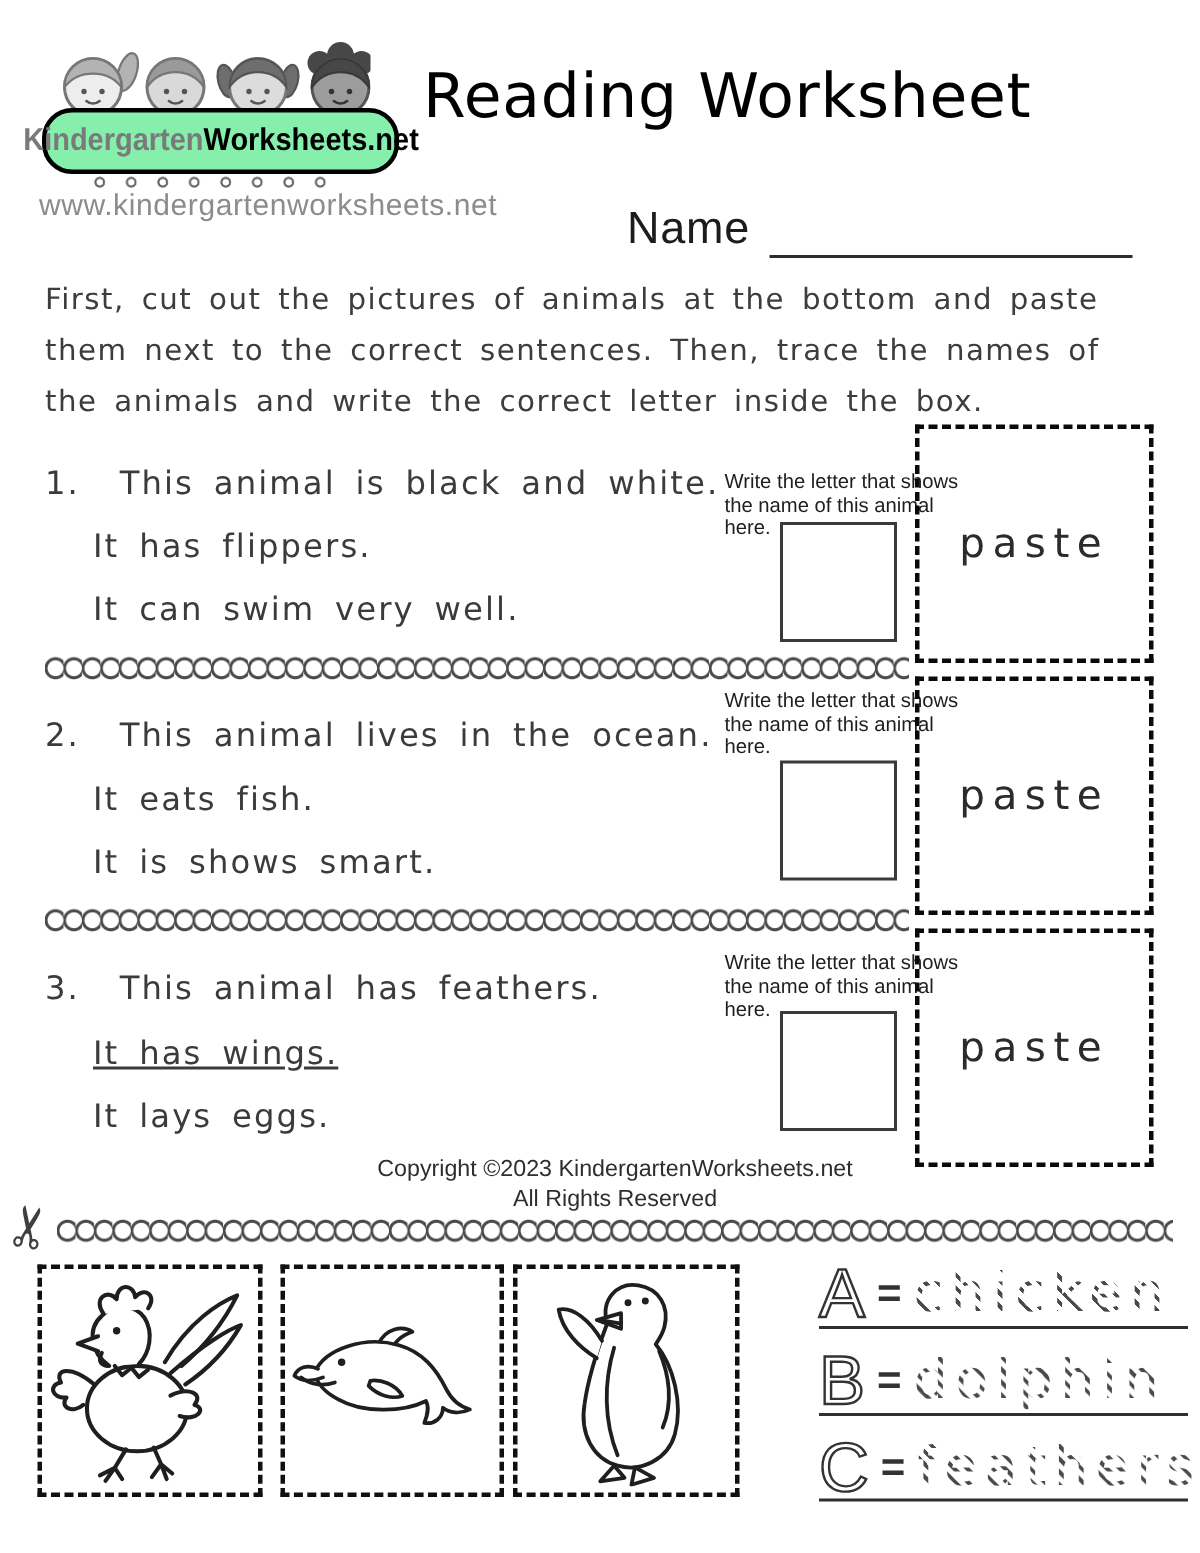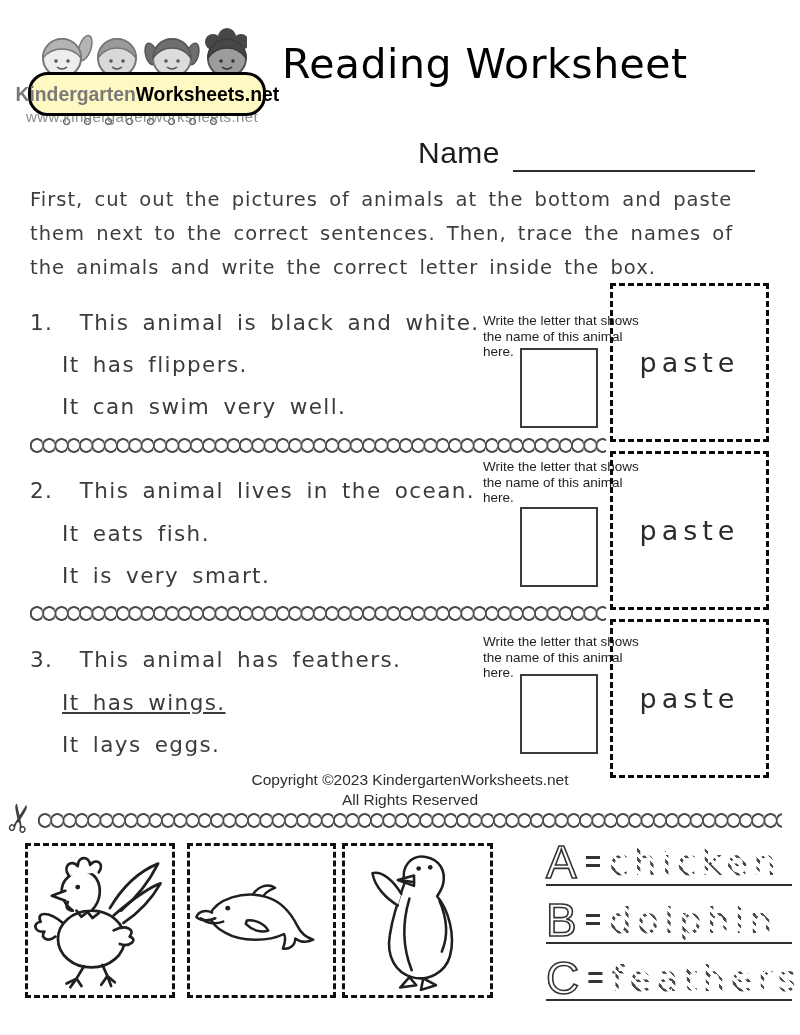--- a/index.html
+++ b/index.html
@@ -6,33 +6,33 @@
   html,body { background:#fff; }
   .page {
     position:relative; width:800px; height:1035px; background:#ffffff;
     font-family:"Liberation Sans", sans-serif; color:#2f2f2f; overflow:hidden;
   }
   .hand { font-family:"DejaVu Sans", sans-serif; }
 
   
   .logo-heads { position:absolute; left:32px; top:18px; width:215px; height:60px; }
   .logo-sign {
-    position:absolute; left:28px; top:72px; width:238px; height:44px; background:#fef9c3;
+    position:absolute; left:28px; top:72px; width:238px; height:44px; background:#86efac;
     border:3px solid #000; border-radius:20px; display:flex; align-items:center; justify-content:center;
     z-index:2; white-space:nowrap;
   }
   .logo-sign .brand { font-weight:bold; font-size:21px; transform:scaleX(.92); letter-spacing:0; }
   .brand-first { color:#7a7a7a; }
   .brand-second { color:#000; }
   .logo-feet {
     position:absolute; left:62px; top:117px; width:168px; height:9px;
     background-image:radial-gradient(circle at 4.5px 4.5px, transparent 2px, #666 2.4px, #666 3.4px, transparent 3.8px);
     background-size:21px 9px; background-repeat:repeat-x;
   }
-  .logo-url { position:absolute; left:26px; top:108px; width:250px; font-size:15px; color:#8c8c8c; letter-spacing:.4px; }
+  .logo-url { position:absolute; left:26px; top:126px; width:250px; font-size:20px; color:#8c8c8c; letter-spacing:.4px; }
 
   
   .page-title { position:absolute; left:282px; top:40px; width:510px; font-size:41px; color:#000; letter-spacing:.5px; white-space:nowrap; }
   .name-label { position:absolute; left:418px; top:136px; font-size:30px; color:#1c1c1c; letter-spacing:.5px; }
   .name-line  { position:absolute; left:513px; top:170px; width:242px; border-top:2px solid #2e2e2e; }
 
   
   .instructions { position:absolute; left:30px; top:183px; width:760px; }
   .instructions div { font-size:19.5px; letter-spacing:1px; word-spacing:4px; color:#3d3d3d; line-height:34px; white-space:nowrap; }
 
@@ -149,21 +149,21 @@
   </div>
 
   <div class="chain" style="left:30px; top:437px; width:576px;"></div>
 
   <div class="q-note" style="top:459px;">
     <div>Write the letter that shows</div>
     <div>the name of this animal here.</div>
   </div>
   <div class="q-line hand" style="left:30px; top:478px;"><span>2.</span>&nbsp;&nbsp;<span>This animal lives in the ocean.</span></div>
   <div class="q-line hand" style="left:62px; top:521px;">It eats fish.</div>
-  <div class="q-line hand" style="left:62px; top:563px;">It is very smart.</div>
+  <div class="q-line hand" style="left:62px; top:563px;">It is shows smart.</div>
   <div class="write-box" style="top:507px;"></div>
   <div class="paste-box" style="top:451px;">
     <span class="hand">paste</span>
   </div>
 
   <div class="chain" style="left:30px; top:605px; width:576px;"></div>
 
   <div class="q-note" style="top:634px;">
     <div>Write the letter that shows</div>
     <div>the name of this animal here.</div>

